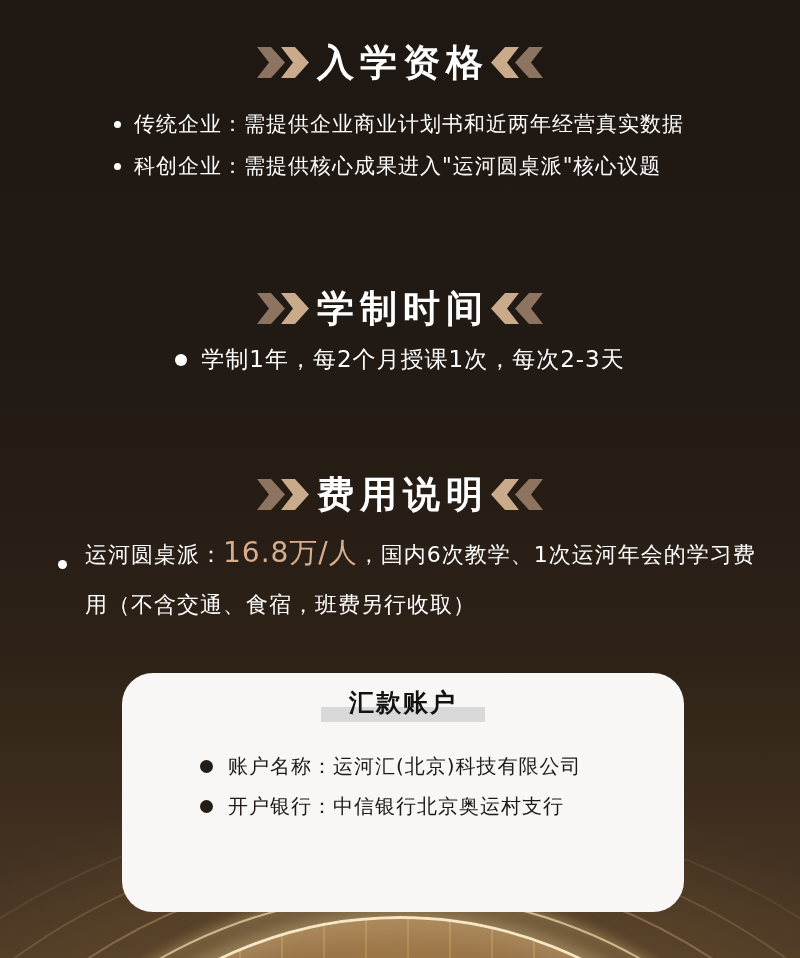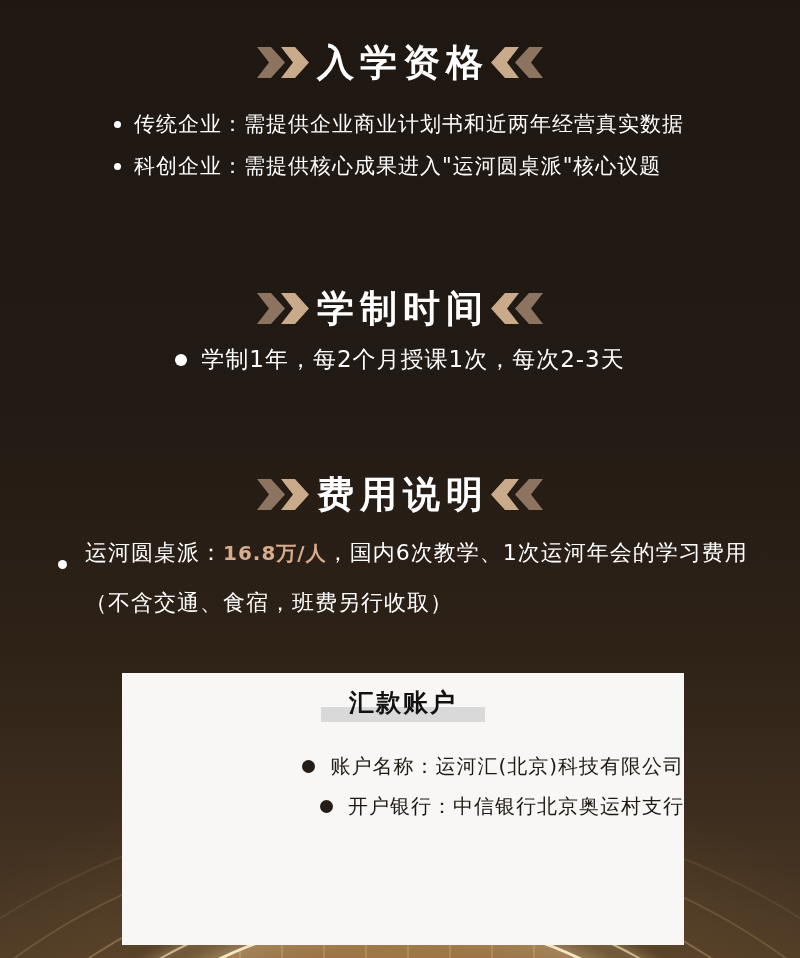--- a/index.html
+++ b/index.html
@@ -36,31 +36,31 @@
   .list1{position:absolute;left:114px;top:103px;z-index:1;}
   .list-item{display:flex;align-items:center;height:42px;color:#ffffff;font-size:21px;letter-spacing:1px;}
   .dot-sm{width:7px;height:7px;border-radius:50%;background:#ffffff;margin-right:13px;flex:0 0 auto;}
   .line-center{position:absolute;left:0;top:344px;width:100%;display:flex;justify-content:center;align-items:center;
     color:#ffffff;font-size:23px;letter-spacing:1px;z-index:1;}
   .dot-md{width:12px;height:12px;border-radius:50%;background:#ffffff;margin-right:14px;flex:0 0 auto;}
   
   .fee-dot{position:absolute;left:58px;top:560px;width:9px;height:9px;border-radius:50%;background:#ffffff;z-index:1;}
   .fee-text{position:absolute;left:85px;top:528px;width:690px;color:#ffffff;font-size:22px;
     line-height:50px;letter-spacing:1px;z-index:1;}
-  .fee-amount{font-size:20px;font-weight:bold;letter-spacing:1px;}
+  .fee-amount{font-size:28px;font-weight:normal;letter-spacing:1px;}
   
-  .card{position:absolute;left:122px;top:673px;width:562px;height:272px;background:#f8f7f5;z-index:2;
-    box-sizing:border-box;padding-top:15px;}
+  .card{position:absolute;left:122px;top:673px;width:562px;height:239px;background:#f8f7f5;z-index:2;
+    box-sizing:border-box;padding-top:15px;border-radius:31px;}
   .card-title-wrap{text-align:center;}
   .card-title{position:relative;display:inline-block;font-size:25px;font-weight:bold;color:#121212;
     letter-spacing:2px;line-height:30px;z-index:1;}
   .card-title .txt{position:relative;z-index:1;}
   .title-bar{position:absolute;left:50%;transform:translateX(-50%);bottom:-4px;width:164px;height:15px;
     background:#d9d9d9;z-index:0;}
-  .card-rows{margin-top:28px;display:flex;flex-direction:column;align-items:flex-end;}
+  .card-rows{margin-top:28px;padding-left:78px;display:flex;flex-direction:column;}
   .card-row{display:flex;align-items:center;height:40px;font-size:20px;color:#1f1914;letter-spacing:1px;}
   .dot-dark{width:13px;height:13px;border-radius:50%;background:#241c16;margin-right:15px;flex:0 0 auto;}
 </style>
 </head>
 <body>
 
 <div class="poster">
 
   <div class="deco ring-outer3"></div>
   <div class="deco ring-outer2"></div>

